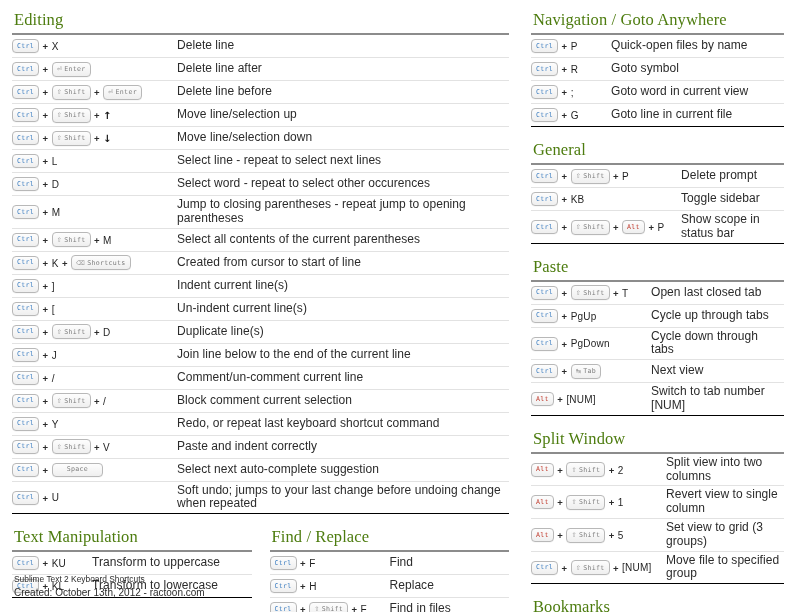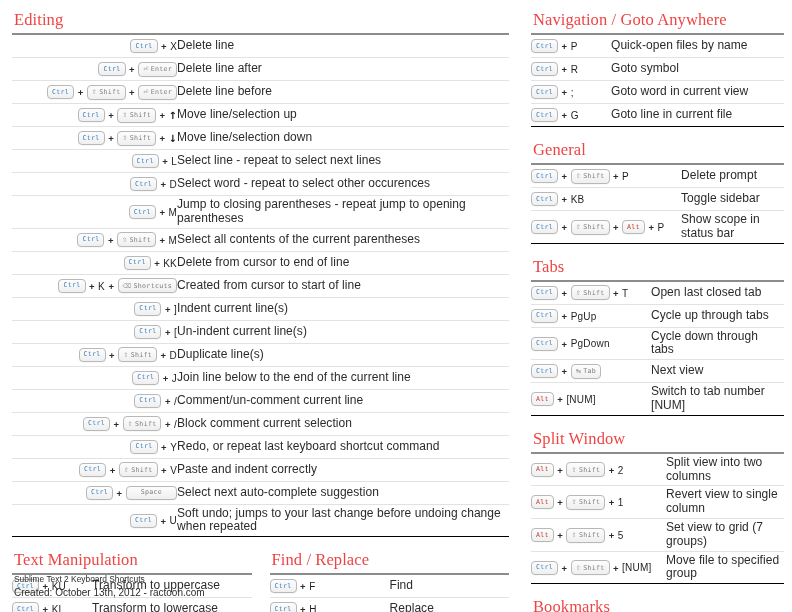--- a/index.html
+++ b/index.html
@@ -16,21 +16,21 @@
   .col-left{width:497px;flex:0 0 497px;}
   .col-right{width:253px;flex:0 0 253px;}
   .row-split{display:flex;gap:18px;}
 
   h2.section-title{
     font-family:"Liberation Serif", serif;
     font-weight:400;
     font-size:16.5px;
     margin:0 0 2px 0;
     padding:0 0 1px 2px;
-    color:#ef4444;
+    color:#4d7c0f;
     letter-spacing:0.1px;
   }
   .section{margin-bottom:13px;}
   .rule{
     height:2px;background:#8c8c8c;margin:0 0 0 0;border:0;
   }
   table.sc{
     border-collapse:collapse;
     width:100%;
     table-layout:fixed;
@@ -102,21 +102,21 @@
   }
   .footer{
     position:absolute;
     left:14px;bottom:12px;
     font-size:8.4px;
     color:#2b2b2b;
     line-height:1.45;
   }
   .footer .l2{font-size:10px;}
   
-  .w-edit td.combo{width:165px;text-align:right;}
+  .w-edit td.combo{width:165px;}
   .w-text td.combo{width:80px;}
   .w-find td.combo{width:120px;}
   .w-nav td.combo{width:80px;}
   .w-gen td.combo{width:150px;}
   .w-tabs td.combo{width:120px;}
   .w-split td.combo{width:135px;}
   .w-book td.combo{width:125px;}
   .sub-col{flex:1;}
 </style>
 </head>
@@ -162,24 +162,20 @@
               </tr>
               <tr>
                 <td class="combo"><span class="key ctrl"><span>Ctrl</span></span><span class="plus">+</span><span class="lit">M</span></td>
                 <td class="desc">Jump to closing parentheses - repeat jump to opening parentheses</td>
               </tr>
               <tr>
                 <td class="combo"><span class="key ctrl"><span>Ctrl</span></span><span class="plus">+</span><span class="key"><span class="glyph">⇧</span><span>Shift</span></span><span class="plus">+</span><span class="lit">M</span></td>
                 <td class="desc">Select all contents of the current parentheses</td>
               </tr>
               <tr>
-                <td class="combo"><span class="key ctrl"><span>Ctrl</span></span><span class="plus">+</span><span class="lit">KK</span></td>
-                <td class="desc">Delete from cursor to end of line</td>
-              </tr>
-              <tr>
                 <td class="combo"><span class="key ctrl"><span>Ctrl</span></span><span class="plus">+</span><span class="lit">K</span><span class="plus">+</span><span class="key"><span class="glyph">⌫</span><span>Shortcuts</span></span></td>
                 <td class="desc">Created from cursor to start of line</td>
               </tr>
               <tr>
                 <td class="combo"><span class="key ctrl"><span>Ctrl</span></span><span class="plus">+</span><span class="lit">]</span></td>
                 <td class="desc">Indent current line(s)</td>
               </tr>
               <tr>
                 <td class="combo"><span class="key ctrl"><span>Ctrl</span></span><span class="plus">+</span><span class="lit">[</span></td>
                 <td class="desc">Un-indent current line(s)</td>
@@ -308,21 +304,21 @@
               </tr>
               <tr>
                 <td class="combo"><span class="key ctrl"><span>Ctrl</span></span><span class="plus">+</span><span class="key"><span class="glyph">⇧</span><span>Shift</span></span><span class="plus">+</span><span class="key alt"><span>Alt</span></span><span class="plus">+</span><span class="lit">P</span></td>
                 <td class="desc">Show scope in status bar</td>
               </tr>
             </tbody>
           </table>
       </div>
 
       <div class="section">
-        <h2 class="section-title">Tabs</h2>
+        <h2 class="section-title">Paste</h2>
         <hr class="rule">
         <table class="sc w-tabs">
             <tbody>
               <tr>
                 <td class="combo"><span class="key ctrl"><span>Ctrl</span></span><span class="plus">+</span><span class="key"><span class="glyph">⇧</span><span>Shift</span></span><span class="plus">+</span><span class="lit">T</span></td>
                 <td class="desc">Open last closed tab</td>
               </tr>
               <tr>
                 <td class="combo"><span class="key ctrl"><span>Ctrl</span></span><span class="plus">+</span><span class="lit">PgUp</span></td>
                 <td class="desc">Cycle up through tabs</td>
@@ -351,21 +347,21 @@
               <tr>
                 <td class="combo"><span class="key alt"><span>Alt</span></span><span class="plus">+</span><span class="key"><span class="glyph">⇧</span><span>Shift</span></span><span class="plus">+</span><span class="lit">2</span></td>
                 <td class="desc">Split view into two columns</td>
               </tr>
               <tr>
                 <td class="combo"><span class="key alt"><span>Alt</span></span><span class="plus">+</span><span class="key"><span class="glyph">⇧</span><span>Shift</span></span><span class="plus">+</span><span class="lit">1</span></td>
                 <td class="desc">Revert view to single column</td>
               </tr>
               <tr>
                 <td class="combo"><span class="key alt"><span>Alt</span></span><span class="plus">+</span><span class="key"><span class="glyph">⇧</span><span>Shift</span></span><span class="plus">+</span><span class="lit">5</span></td>
-                <td class="desc">Set view to grid (7 groups)</td>
+                <td class="desc">Set view to grid (3 groups)</td>
               </tr>
               <tr>
                 <td class="combo"><span class="key ctrl"><span>Ctrl</span></span><span class="plus">+</span><span class="key"><span class="glyph">⇧</span><span>Shift</span></span><span class="plus">+</span><span class="lit">[NUM]</span></td>
                 <td class="desc">Move file to specified group</td>
               </tr>
             </tbody>
           </table>
       </div>
 
       <div class="section">

